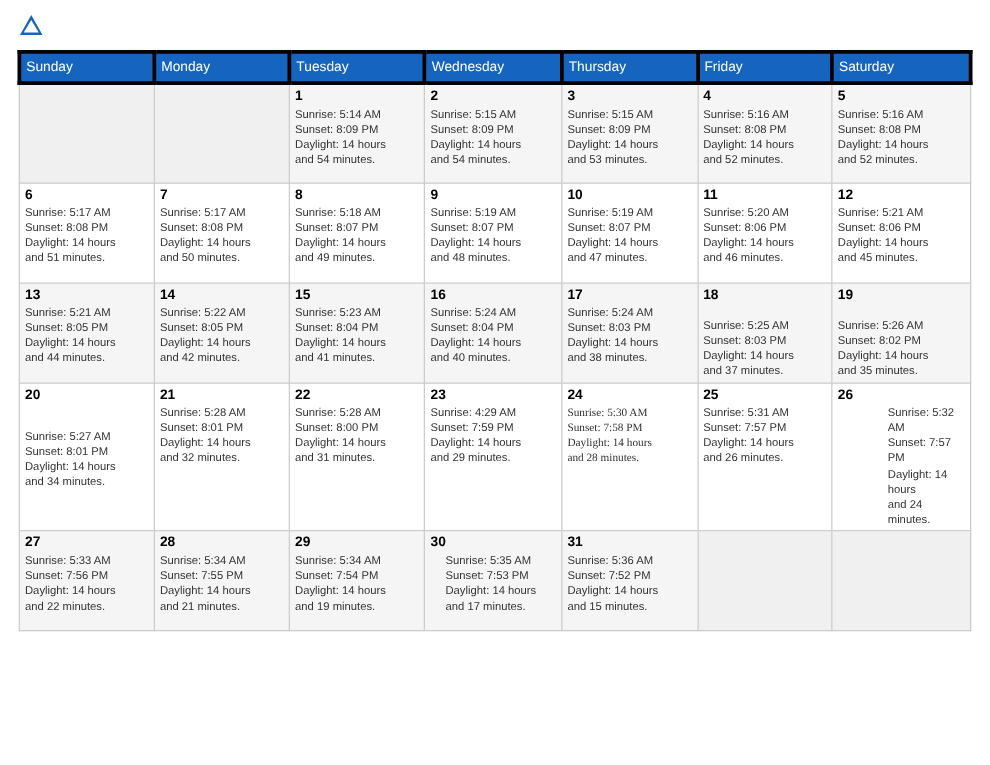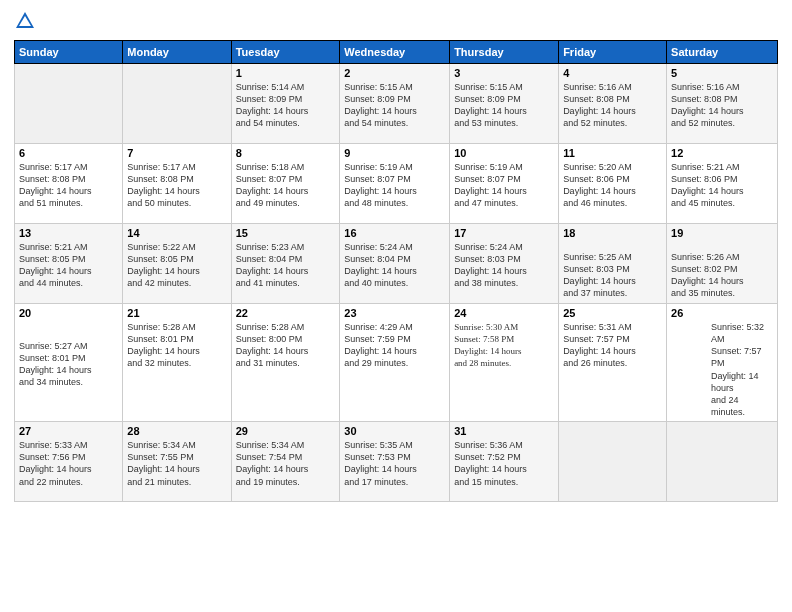--- a/index.html
+++ b/index.html
@@ -63,22 +63,22 @@
       width: 100%;
       border-collapse: collapse;
       font-size: 9.5px;
     }
     .calendar th {
       background: #1565c0;
       color: #fff;
       padding: 5px 4px;
       text-align: left;
       font-size: 11px;
-      font-weight: bold;
-      border: 1px solid #000000;
+      font-weight: normal;
+      border: 3px solid #000000;
     }
     .calendar td {
       border: 1px solid #ccc;
       vertical-align: top;
       padding: 3px 4px;
       width: 113px;
       height: 80px;
       background: #fff;
     }
     .calendar td.empty {
@@ -345,21 +345,21 @@
           </td>
           <td>
             <span class="day-number">29</span>
             <div class="cell-text" style="white-space: pre-line;">Sunrise: 5:34 AM
 Sunset: 7:54 PM
 Daylight: 14 hours
 and 19 minutes.</div>
           </td>
           <td>
             <span class="day-number">30</span>
-            <div class="cell-text" style="white-space: pre-line;">Sunrise: 5:35 AM
+            <div class="cell-text" style="white-space: pre-line; margin-left: 12px;">Sunrise: 5:35 AM
 Sunset: 7:53 PM
 Daylight: 14 hours
 and 17 minutes.</div>
           </td>
           <td>
             <span class="day-number">31</span>
             <div class="cell-text" style="white-space: pre-line;">Sunrise: 5:36 AM
 Sunset: 7:52 PM
 Daylight: 14 hours
 and 15 minutes.</div>

